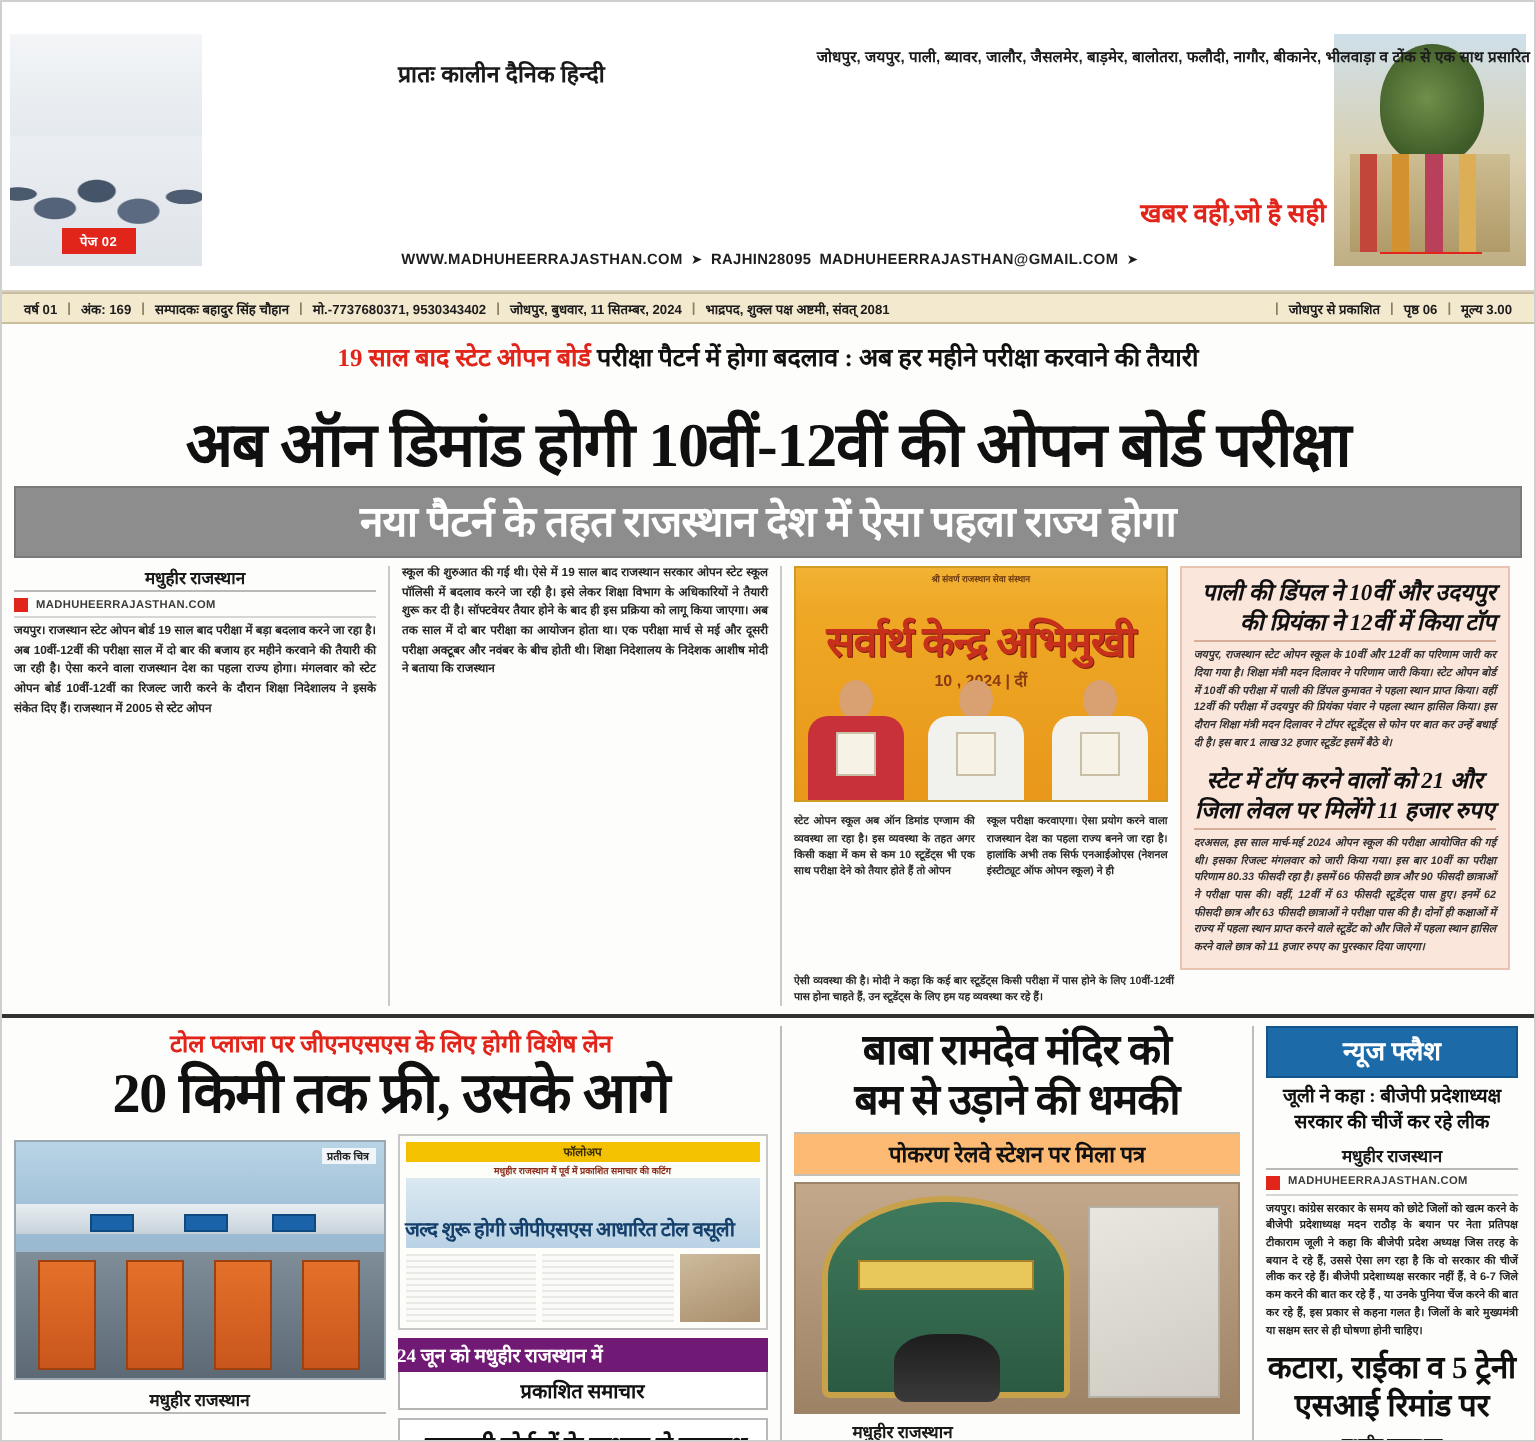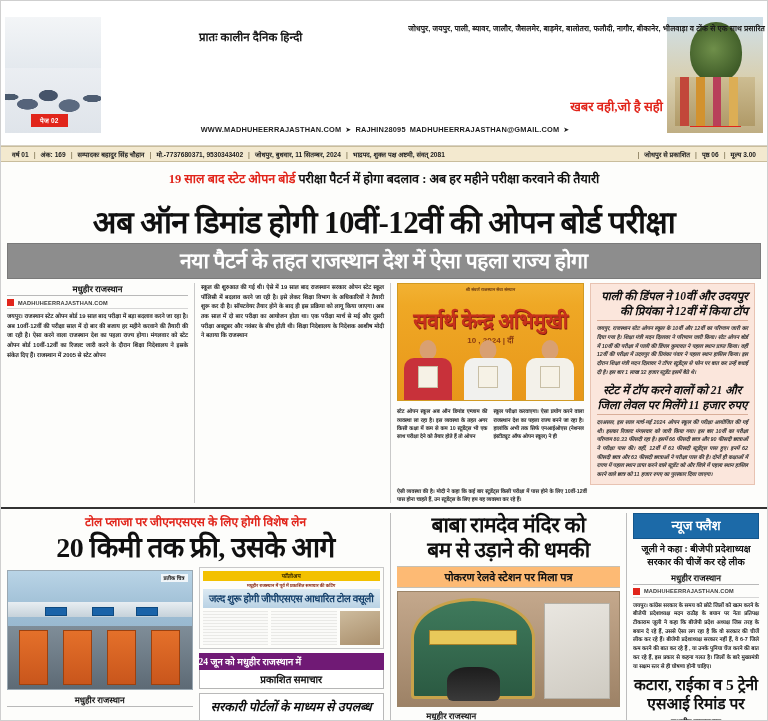--- a/index.html
+++ b/index.html
@@ -361,21 +361,21 @@
     background: #f3c100; color: #3a2c00;
     font-size: 5.8px; font-weight: bold; text-align: center; padding: 1px 0;
   }
   .clip-sub {
     font-size: 4.6px; font-weight: bold; color: #8b2d1a; text-align:center; padding: 1px 0;
   }
   .clip-head {
     background: linear-gradient(180deg,#dbe9f2,#b9d2e4);
     font-family: "Liberation Serif", serif;
     font-size: 10px; font-weight: bold; color: #15406b;
-    text-align: center; padding: 2px 0 3px; letter-spacing: -.3px;
+    text-align: left; padding: 18px 0 3px; letter-spacing: -.3px;
   }
   .clip-body {
     display:flex; gap:3px; margin-top:3px; height: 34px;
   }
   .clip-body .ct { flex:1; background: repeating-linear-gradient(180deg,#e9e9e6 0 1px,#fafaf8 1px 3px); }
   .clip-body .ci { width: 40px; background: linear-gradient(160deg,#cdbb9d,#a98e6b); }
 
   .band-gray {
     background: #701a75; color: #fff; text-align:left;
     font-family: "Liberation Serif", serif;

